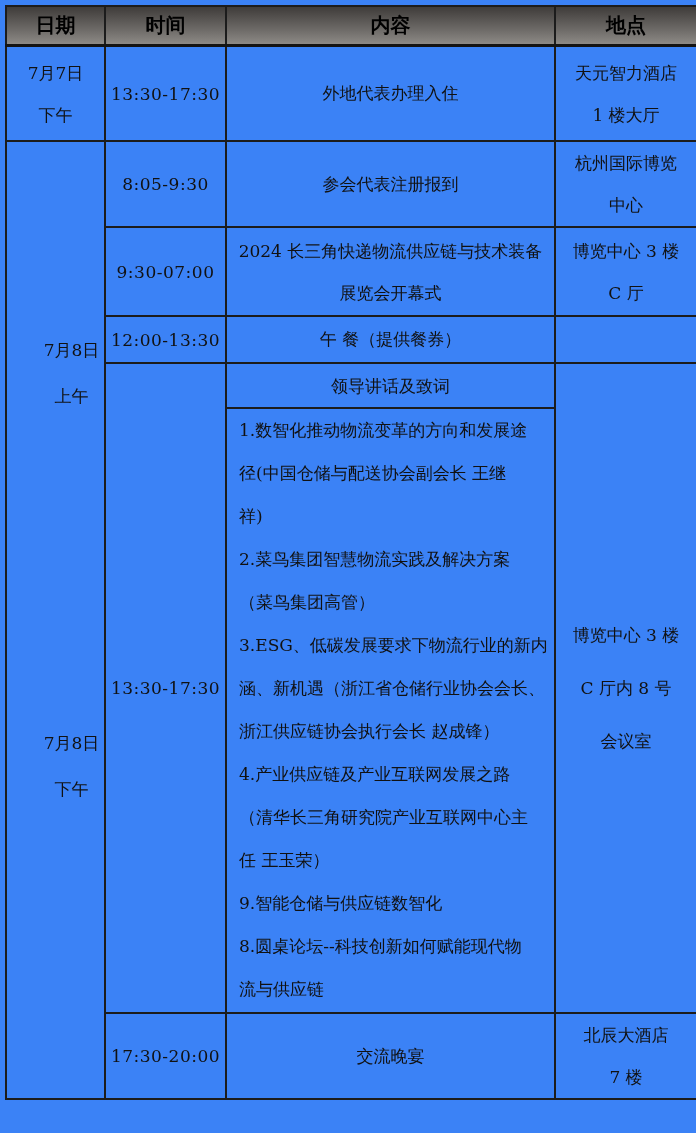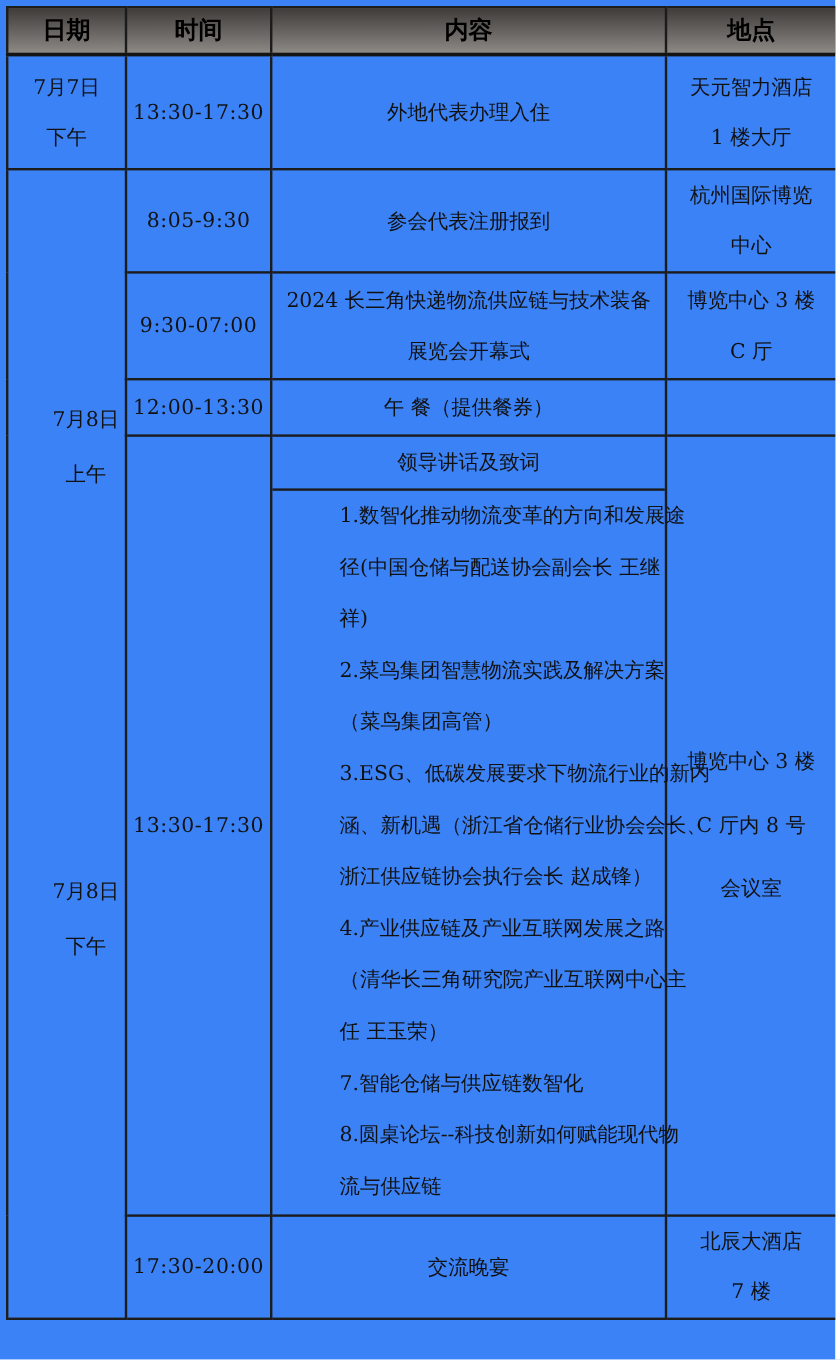--- a/index.html
+++ b/index.html
@@ -68,21 +68,20 @@
     text-align: center;
   }
   .items {
     text-align: left;
     padding: 0 6px 0 12px;
   }
   .items div {
     height: 43px;
     line-height: 43px;
     white-space: nowrap;
-    margin-left: 44px;
   }
   .loc-wide div { line-height: 53px; }
 </style>
 </head>
 <body>
 
 <div class="page">
 
   <table class="sched">
     <colgroup>
@@ -162,21 +161,21 @@
             <div>径(中国仓储与配送协会副会长 王继</div>
             <div>祥)</div>
             <div>2.菜鸟集团智慧物流实践及解决方案</div>
             <div>（菜鸟集团高管）</div>
             <div>3.ESG、低碳发展要求下物流行业的新内</div>
             <div>涵、新机遇（浙江省仓储行业协会会长、</div>
             <div>浙江供应链协会执行会长 赵成锋）</div>
             <div>4.产业供应链及产业互联网发展之路</div>
             <div>（清华长三角研究院产业互联网中心主</div>
             <div>任 王玉荣）</div>
-            <div>7.智能仓储与供应链数智化</div>
+            <div>9.智能仓储与供应链数智化</div>
             <div>8.圆桌论坛--科技创新如何赋能现代物</div>
             <div>流与供应链</div>
           </div>
         </td>
         <td class="loc-wide">
           <div>博览中心 3 楼</div>
           <div>C 厅内 8 号</div>
           <div>会议室</div>
         </td>
       </tr>

